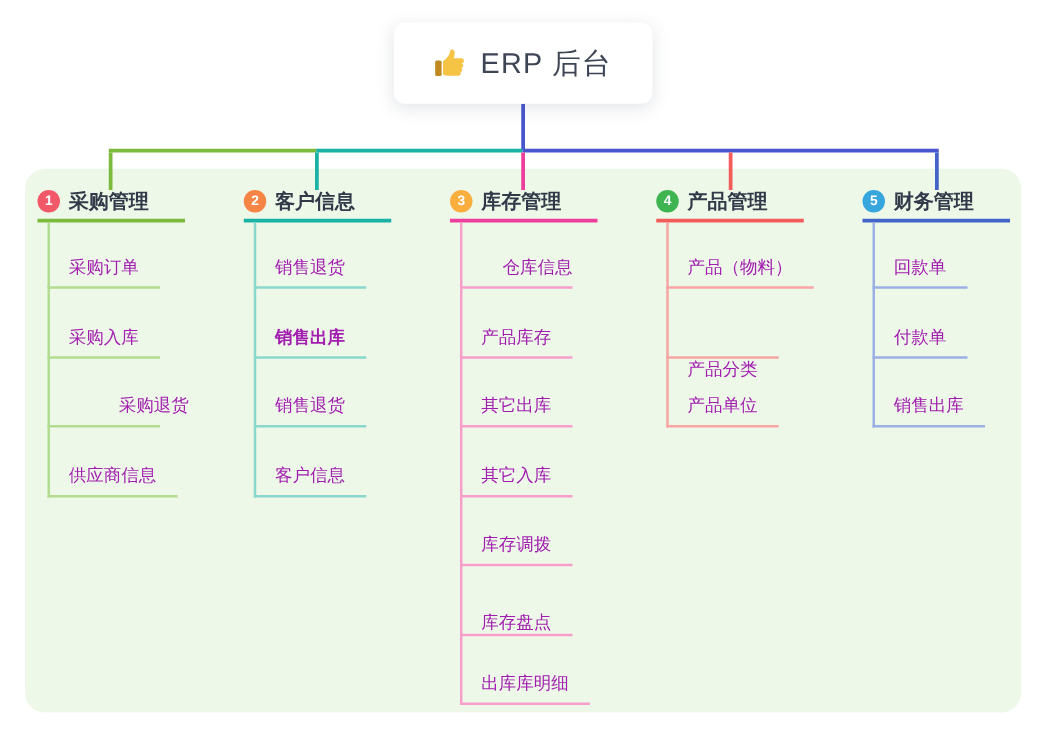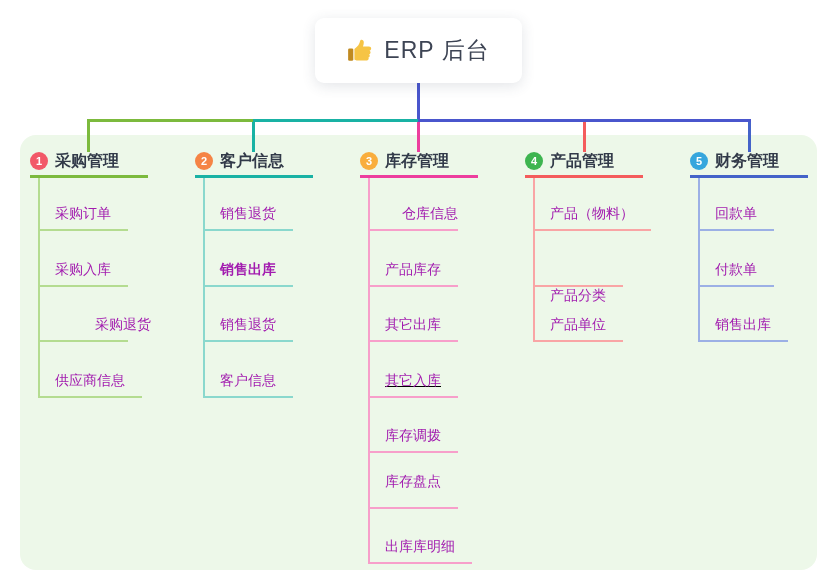--- a/index.html
+++ b/index.html
@@ -123,29 +123,29 @@
     </div>
     <div class="line" style="left: 368px; top: 229px; width: 90px; height: 2px; background: rgb(247, 159, 202);"></div>
     <div class="child-node" style="left: 385px; top: 260px;">
       <span class="child-label">产品库存</span>
     </div>
     <div class="line" style="left: 368px; top: 285px; width: 90px; height: 2px; background: rgb(247, 159, 202);"></div>
     <div class="child-node" style="left: 385px; top: 315px;">
       <span class="child-label">其它出库</span>
     </div>
     <div class="line" style="left: 368px; top: 340px; width: 90px; height: 2px; background: rgb(247, 159, 202);"></div>
-    <div class="child-node" style="left: 385px; top: 371px; text-decoration: underline;">
+    <div class="child-node" style="left: 385px; top: 371px;">
       <span class="child-label">其它入库</span>
     </div>
     <div class="line" style="left: 368px; top: 396px; width: 90px; height: 2px; background: rgb(247, 159, 202);"></div>
     <div class="child-node" style="left: 385px; top: 426px;">
       <span class="child-label">库存调拨</span>
     </div>
     <div class="line" style="left: 368px; top: 451px; width: 90px; height: 2px; background: rgb(247, 159, 202);"></div>
-    <div class="child-node" style="left: 385px; top: 472px; justify-content: center;">
+    <div class="child-node" style="left: 385px; top: 488px; justify-content: center;">
       <span class="child-label">库存盘点</span>
     </div>
     <div class="line" style="left: 368px; top: 507px; width: 90px; height: 2px; background: rgb(247, 159, 202);"></div>
     <div class="child-node" style="left: 385px; top: 537px;">
       <span class="child-label">出库库明细</span>
     </div>
     <div class="line" style="left: 368px; top: 562px; width: 104px; height: 2px; background: rgb(247, 159, 202);"></div>
     <div class="line" style="left: 583px; top: 122px; width: 3px; height: 30px; background: rgb(244, 92, 92);"></div>
     <div class="branch-header" style="left: 525px; top: 150px; width: 118px;">
       <span class="badge" style="background: rgb(62, 181, 80);">4</span>

